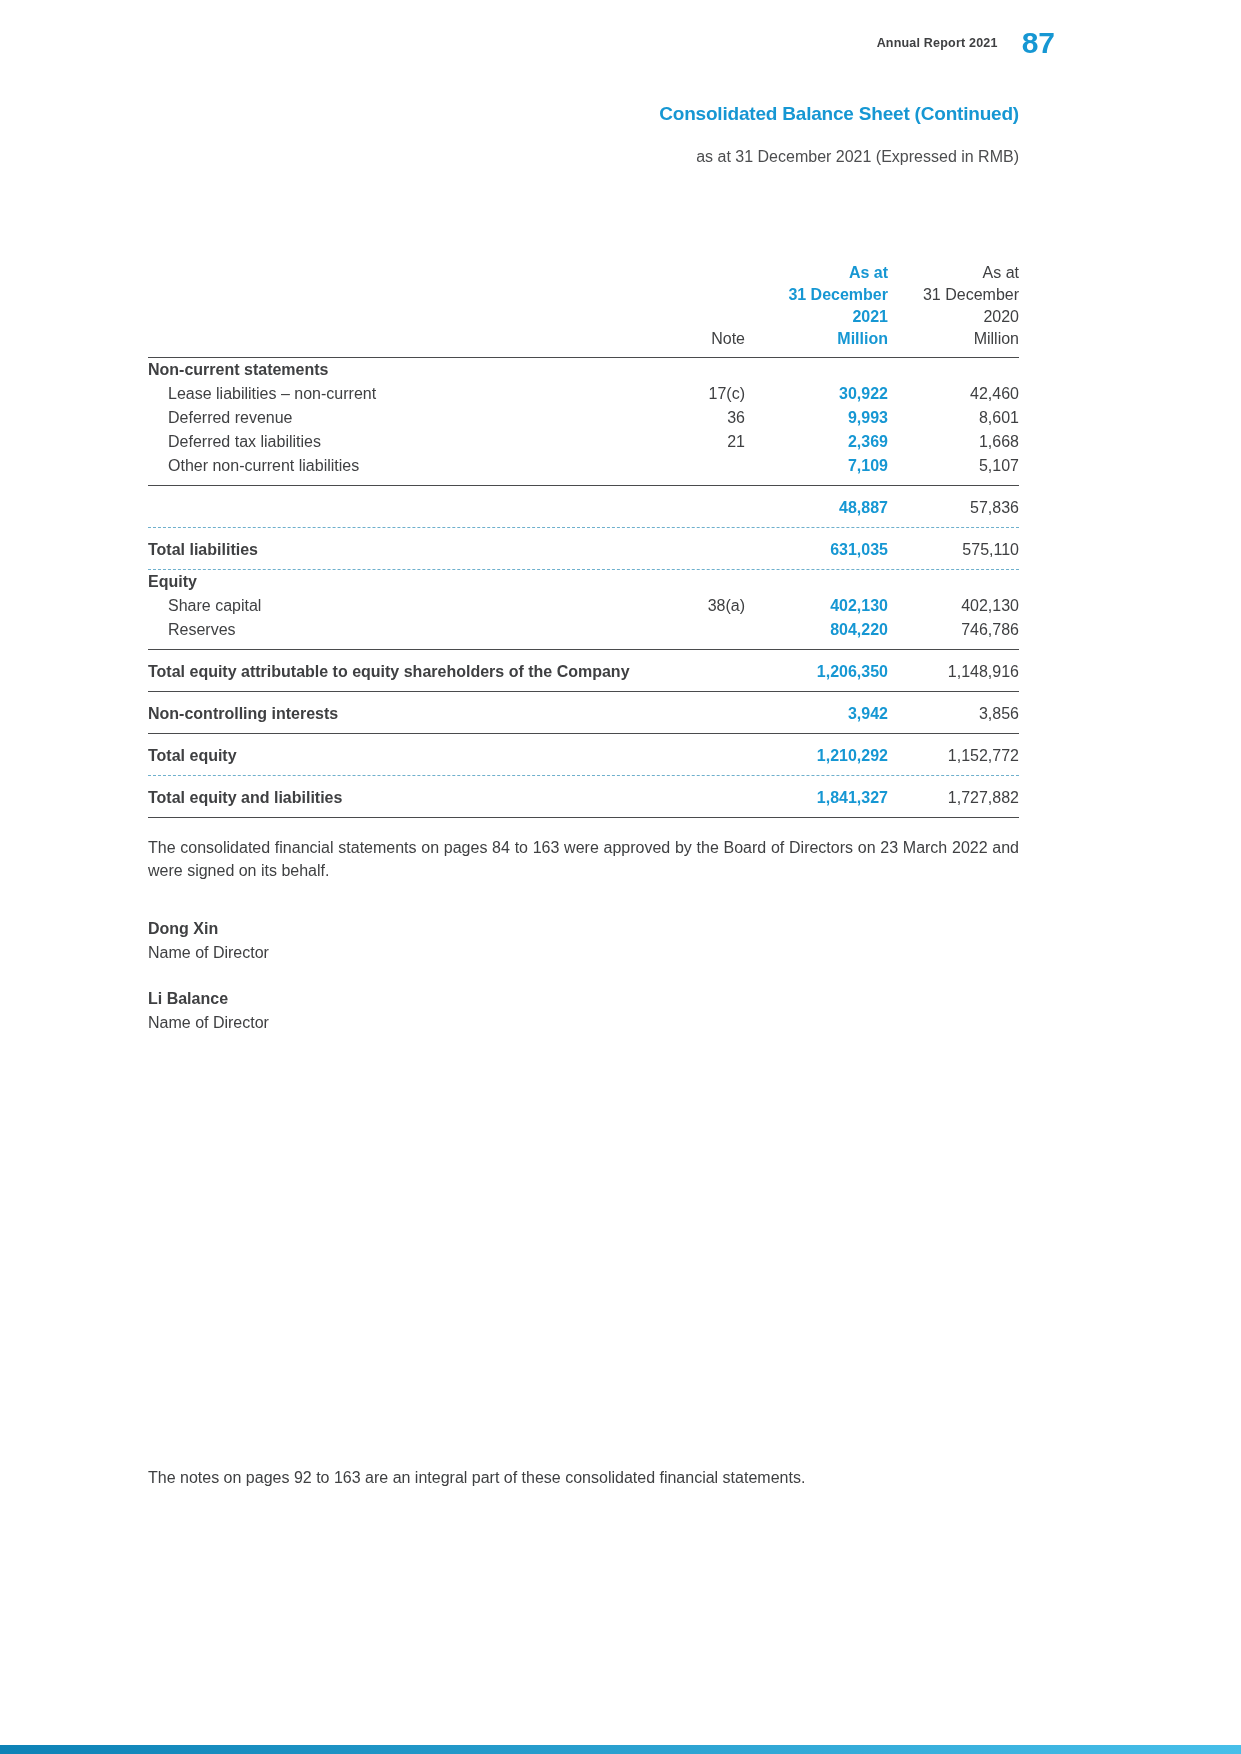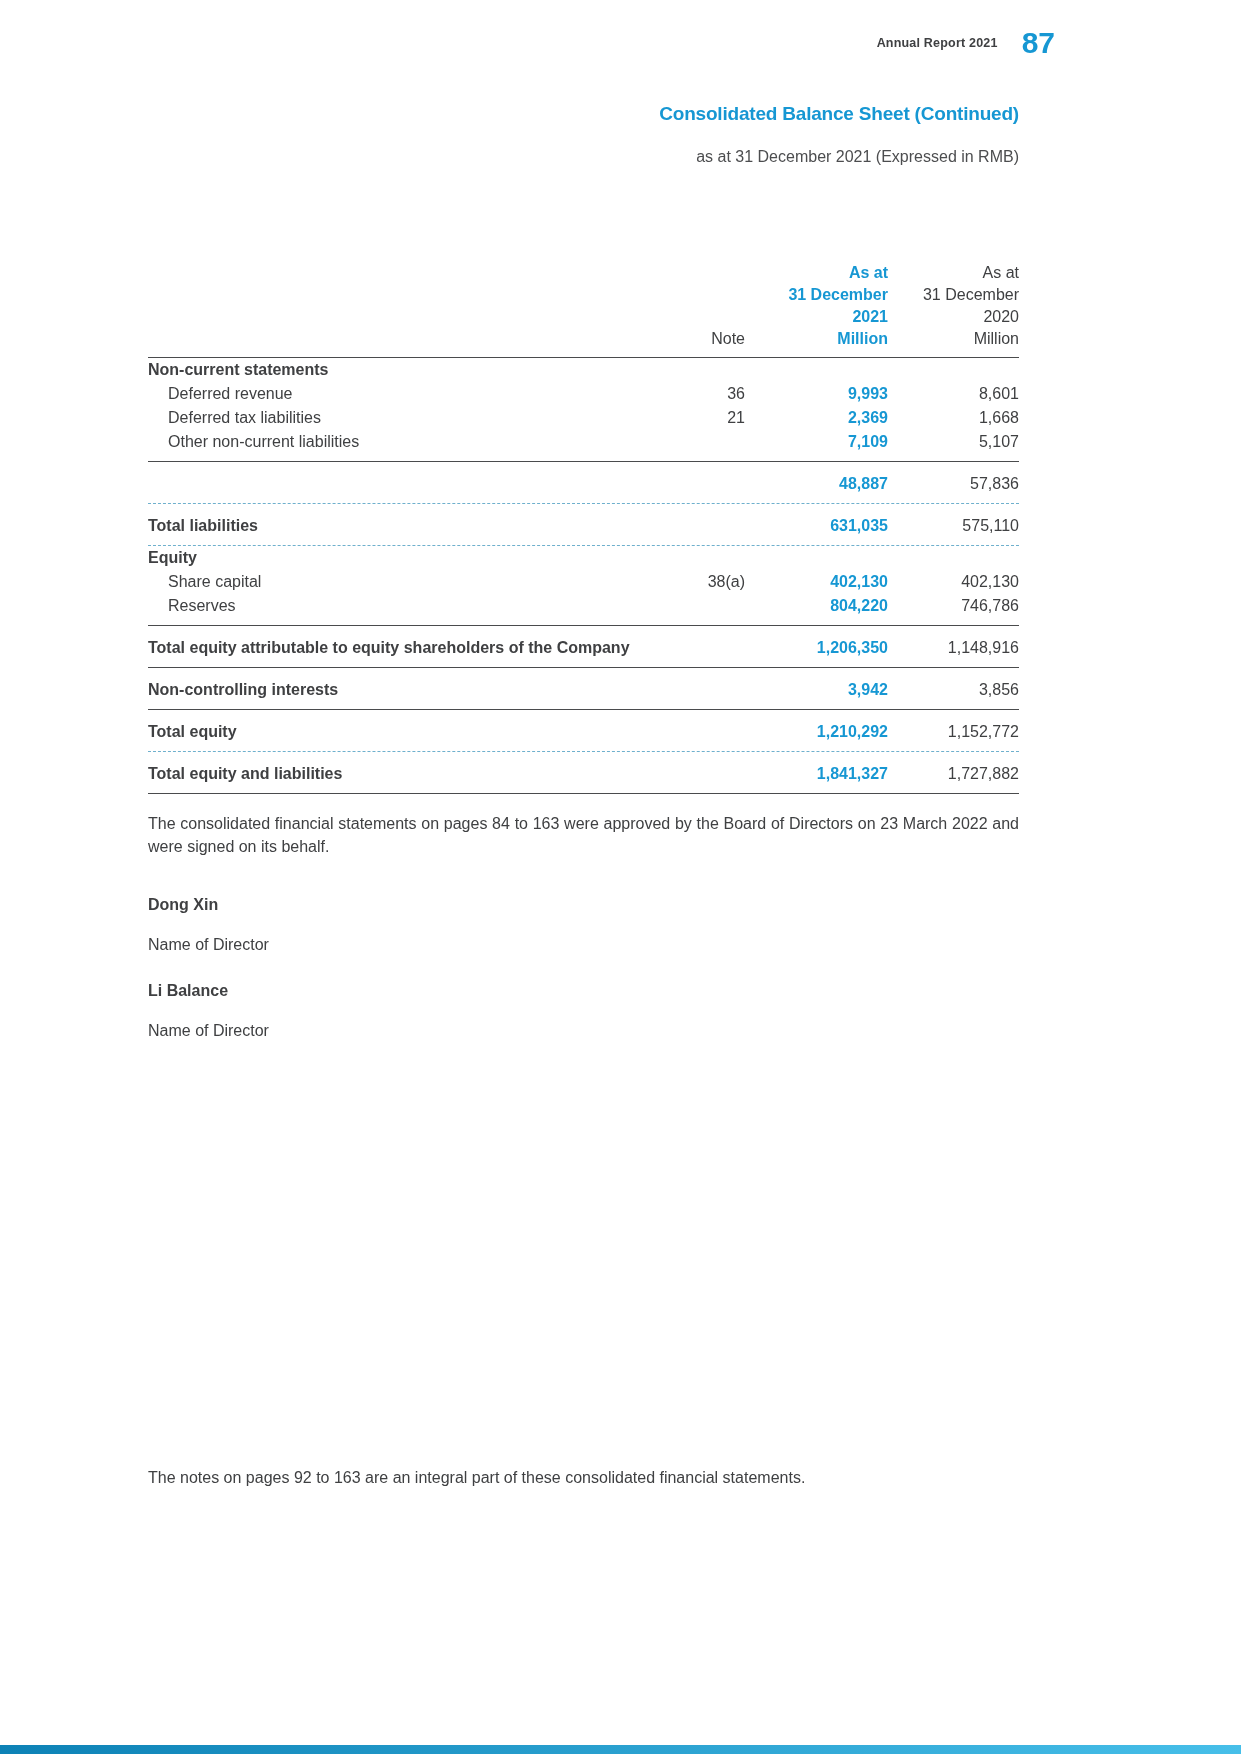--- a/index.html
+++ b/index.html
@@ -64,21 +64,21 @@
   .c-label.indent { padding-left: 20px; }
   .c-note, .c-val { text-align: right; }
   .c-2021 { color: var(--accent); font-weight: bold; }
 
   
   .approval { margin: 18px 0 0 0; text-align: justify; line-height: 23px; }
   #signatures { margin-top: 36px; }
   .signature { margin-top: 24px; }
   .signature:first-child { margin-top: 0; }
   .sig-name { font-weight: bold; line-height: 22px; }
-  .sig-title { margin-top: 18px; line-height: 22px; }
+  .sig-title { margin-top: 2px; line-height: 22px; }
 
   
   .footer-note { position: absolute; top: 1467px; left: 148px; margin: 0; line-height: 22px; }
   .bottom-bar {
     position: absolute; left: 0; bottom: 0;
     width: 1241px; height: 9px;
     background: linear-gradient(90deg, var(--bar-left), var(--bar-right));
   }
 </style>
 </head>
@@ -114,20 +114,26 @@
   </div>
 
   <div id="table-rows">
       <div class="trow bold">
         <span class="c-label">Non-current statements</span>
         <span class="c-note"></span>
         <span class="c-val c-2021"></span>
         <span class="c-val c-2020"></span>
       </div>
       <div class="trow">
+        <span class="c-label indent">Lease liabilities – non-current</span>
+        <span class="c-note">17(c)</span>
+        <span class="c-val c-2021">30,922</span>
+        <span class="c-val c-2020">42,460</span>
+      </div>
+      <div class="trow">
         <span class="c-label indent">Deferred revenue</span>
         <span class="c-note">36</span>
         <span class="c-val c-2021">9,993</span>
         <span class="c-val c-2020">8,601</span>
       </div>
       <div class="trow">
         <span class="c-label indent">Deferred tax liabilities</span>
         <span class="c-note">21</span>
         <span class="c-val c-2021">2,369</span>
         <span class="c-val c-2020">1,668</span>

